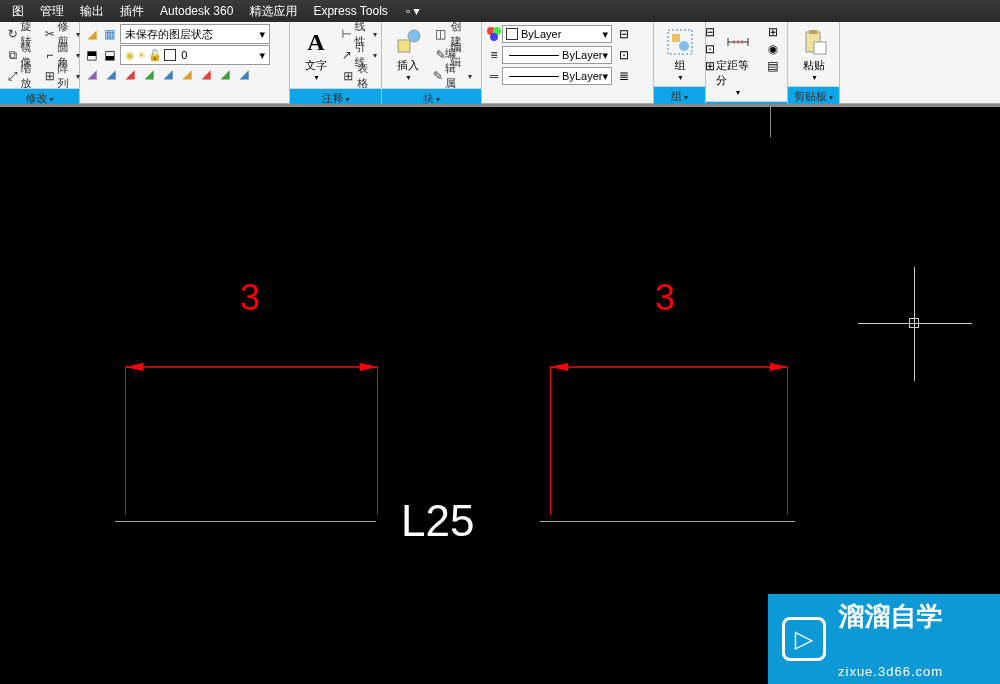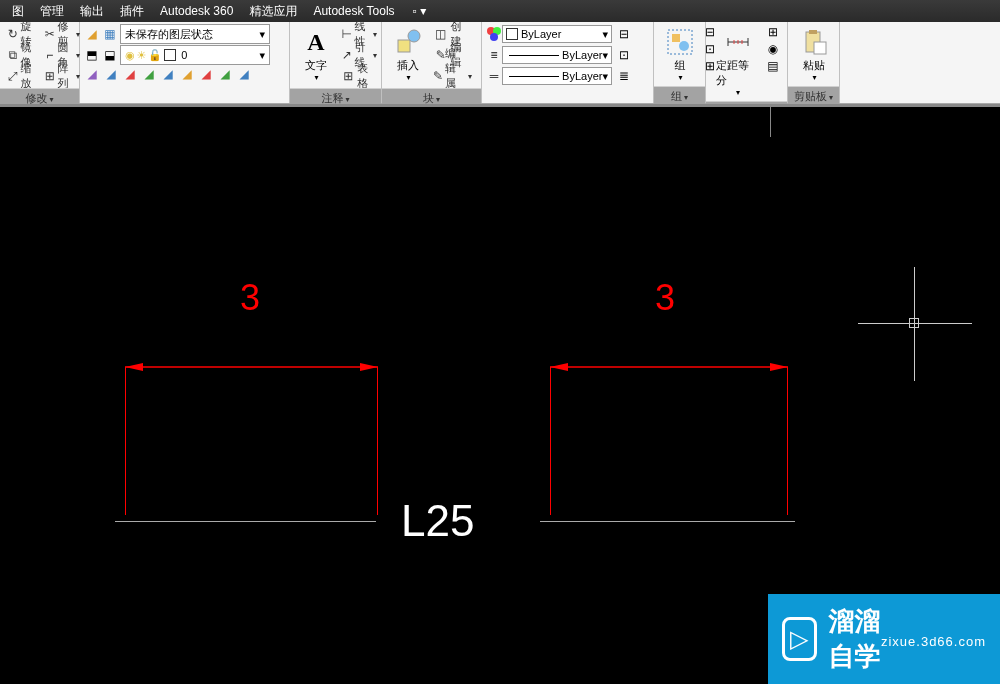--- a/index.html
+++ b/index.html
@@ -47,21 +47,21 @@
     .panel-content {
       flex: 1;
       display: flex;
       align-items: flex-start;
       padding: 2px 4px;
     }
     .panel-title {
       text-align: center;
       font-size: 11px;
       padding: 2px 0;
-      background: #a3a3a3;
+      background: #0ea5e9;
       border-top: 1px solid #d0d0d0;
       color: #333;
       position: relative;
     }
     .panel-title-arrow {
       font-size: 8px;
       margin-left: 2px;
     }
     
     .tool-col {
@@ -224,21 +224,22 @@
       height: 44px;
       border: 3px solid #fff;
       border-radius: 8px;
       display: flex;
       align-items: center;
       justify-content: center;
       font-size: 24px;
     }
     .wm-text {
       display: flex;
-      flex-direction: row;
+      flex-direction: column;
+      text-align: center;
     }
     .wm-title {
       font-size: 26px;
       font-weight: bold;
     }
     .wm-sub {
       font-size: 13px;
       letter-spacing: 1px;
       margin-top: 30px;
     }
@@ -248,21 +249,21 @@
 </head>
 <body>
 
 <div class="menu-bar">
   <span class="menu-item">图</span>
   <span class="menu-item">管理</span>
   <span class="menu-item">输出</span>
   <span class="menu-item">插件</span>
   <span class="menu-item">Autodesk 360</span>
   <span class="menu-item">精选应用</span>
-  <span class="menu-item">Autodesk Tools</span>
+  <span class="menu-item">Express Tools</span>
   <span class="menu-close">▫ ▾</span>
 </div>
 
 <div class="ribbon">
 
   <div class="ribbon-panel" style="width:80px">
     <div class="panel-content">
       <div class="tool-col">
         <div class="tool-btn">
           <span class="tool-icon">↻</span>

